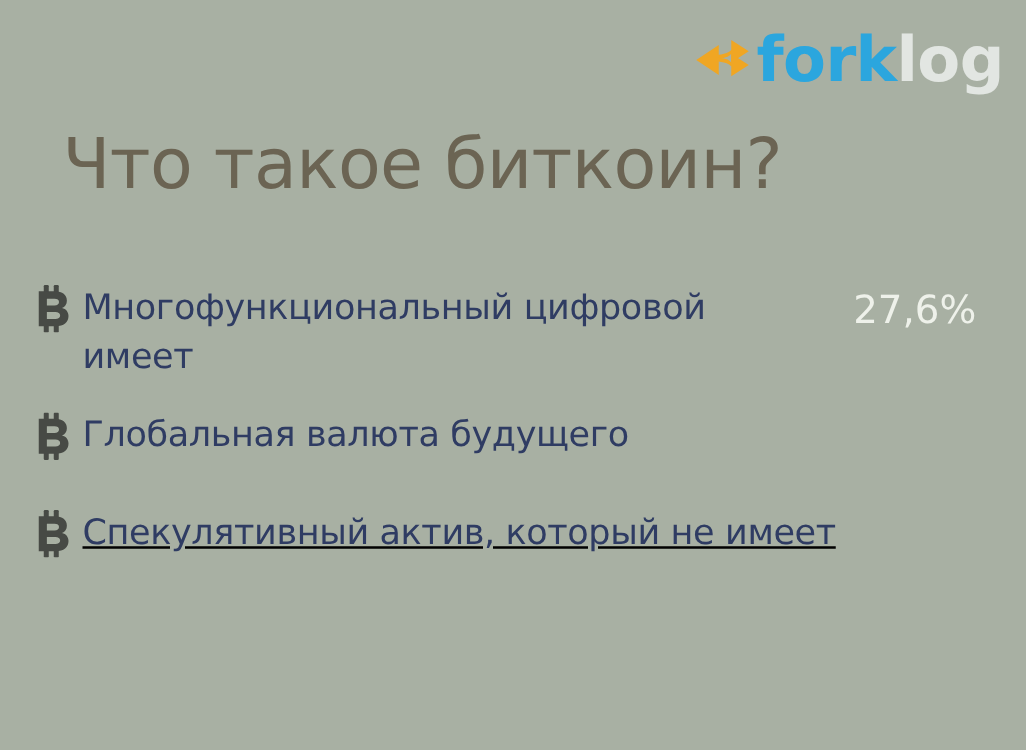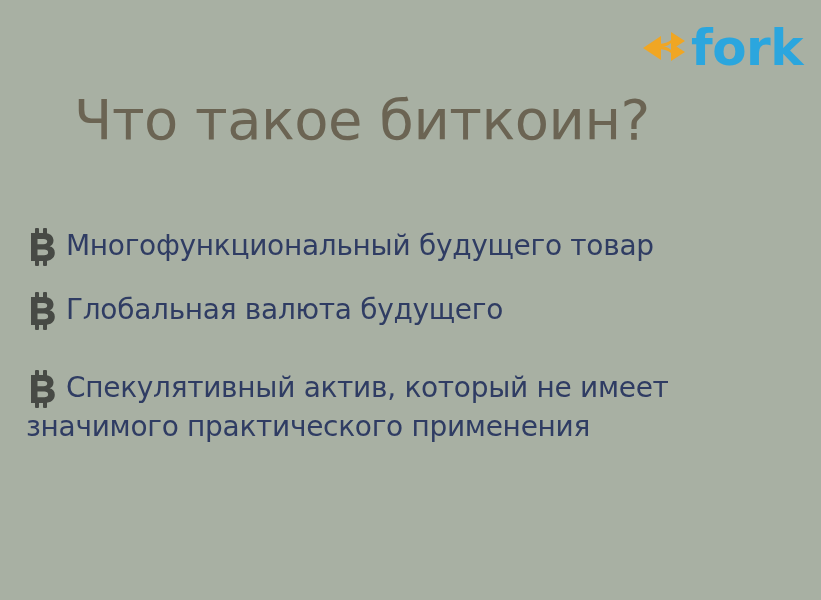--- a/index.html
+++ b/index.html
@@ -44,29 +44,28 @@
     line-height: 1;
     display: inline-block;
   }
   .logo-fork { color: #2ba6de; }
   .logo-log  { color: #e2e6e2; }
 
   
   .title {
     position: absolute;
     left: 50px;
-    top: 88px;
+    top: 100px;
     font-family: "DejaVu Sans", sans-serif;
     font-size: 56px;
     font-weight: 400;
     color: #6b6453;
     letter-spacing: -0.5px;
     line-height: 1.15;
     white-space: nowrap;
-    margin-left: 24px;
   }
 
   
   .list {
     position: absolute;
     left: 26px;
     right: 40px;
     top: 226px;
   }
   .row {
@@ -109,60 +108,62 @@
     font-weight: 400;
     color: #eef1ea;
     line-height: 1.38;
     padding-top: 1px;
     letter-spacing: 0px;
   }
   
   .row.two-line .row-pct {
     align-self: flex-end;
   }
-  .row.two-line { margin-top: 22px; }
+  .row.two-line { margin-top: 22px; text-decoration: underline; }
   .row.r1 { margin-bottom: 24px; }
   .row.r2 { margin-bottom: 38px; align-items: center; }
   .row.r3 { margin-bottom: 6px; }
 </style>
 </head>
 <body>
 
 <div id="poster">
 
   <div class="logo">
     <span class="logo-mark">
       <svg viewBox="0 0 46 44" width="46" height="44" xmlns="http://www.w3.org/2000/svg">
         <g fill="#f0a623">
           <path d="M2 22 L20 10 L20 17 L20 27 L20 34 Z"></path>
           <path d="M17 18 C17 18 26 18 30 14 L30 6 L44 15 L30 24 L30 17 C27 21 19 21 17 21 Z"></path>
           <path d="M17 23 C17 23 26 23 30 27 L30 35 L44 26 L30 17 L30 24 C27 20 19 20 17 20 Z"></path>
         </g>
       </svg>
     </span>
     <span class="logo-word logo-fork">fork</span>
+      <span class="logo-word logo-log">log</span>
   </div>
 
   <div class="title">Что такое биткоин?</div>
 
   <div class="list">
 
     <div class="row r1">
       <span class="btc-icon">
         <svg viewBox="0 0 32 38" width="32" height="38" xmlns="http://www.w3.org/2000/svg">
           <g fill="#474a45">
             <rect x="9" y="0" width="4" height="7" rx="1"></rect>
             <rect x="17" y="0" width="4" height="7" rx="1"></rect>
             <rect x="9" y="31" width="4" height="7" rx="1"></rect>
             <rect x="17" y="31" width="4" height="7" rx="1"></rect>
             <path d="M5 5 H18 C24 5 27.5 8 27.5 12.5 C27.5 15.4 26 17.4 23.6 18.3 C26.8 19.1 28.8 21.3 28.8 24.8 C28.8 29.8 25 33 18.6 33 H5 Z M11.5 11 V16.3 H17.6 C19.9 16.3 21.2 15.3 21.2 13.6 C21.2 11.9 19.9 11 17.6 11 Z M11.5 21.6 V27.2 H18.2 C20.7 27.2 22.1 26.1 22.1 24.4 C22.1 22.6 20.7 21.6 18.2 21.6 Z"></path>
           </g>
         </svg>
       </span>
-      <span class="row-text">Многофункциональный будущего товар</span>
+      <span class="row-text">Многофункциональный цифровой имеет</span>
+      <span class="row-pct">27,6%</span>
     </div>
 
     <div class="row r2">
       <span class="btc-icon">
         <svg viewBox="0 0 32 38" width="32" height="38" xmlns="http://www.w3.org/2000/svg">
           <g fill="#474a45">
             <rect x="9" y="0" width="4" height="7" rx="1"></rect>
             <rect x="17" y="0" width="4" height="7" rx="1"></rect>
             <rect x="9" y="31" width="4" height="7" rx="1"></rect>
             <rect x="17" y="31" width="4" height="7" rx="1"></rect>
@@ -179,17 +180,17 @@
         <svg viewBox="0 0 32 38" width="32" height="38" xmlns="http://www.w3.org/2000/svg">
           <g fill="#474a45">
             <rect x="9" y="0" width="4" height="7" rx="1"></rect>
             <rect x="17" y="0" width="4" height="7" rx="1"></rect>
             <rect x="9" y="31" width="4" height="7" rx="1"></rect>
             <rect x="17" y="31" width="4" height="7" rx="1"></rect>
             <path d="M5 5 H18 C24 5 27.5 8 27.5 12.5 C27.5 15.4 26 17.4 23.6 18.3 C26.8 19.1 28.8 21.3 28.8 24.8 C28.8 29.8 25 33 18.6 33 H5 Z M11.5 11 V16.3 H17.6 C19.9 16.3 21.2 15.3 21.2 13.6 C21.2 11.9 19.9 11 17.6 11 Z M11.5 21.6 V27.2 H18.2 C20.7 27.2 22.1 26.1 22.1 24.4 C22.1 22.6 20.7 21.6 18.2 21.6 Z"></path>
           </g>
         </svg>
       </span>
-      <span class="row-text"><span>Спекулятивный актив, который не имеет</span><span class="line-2">значимого практического применения</span></span>
+      <span class="row-text"><span>Спекулятивный актив, который не имеет</span></span>
     </div>
 
   </div>
 </div>
 
 </body></html>

